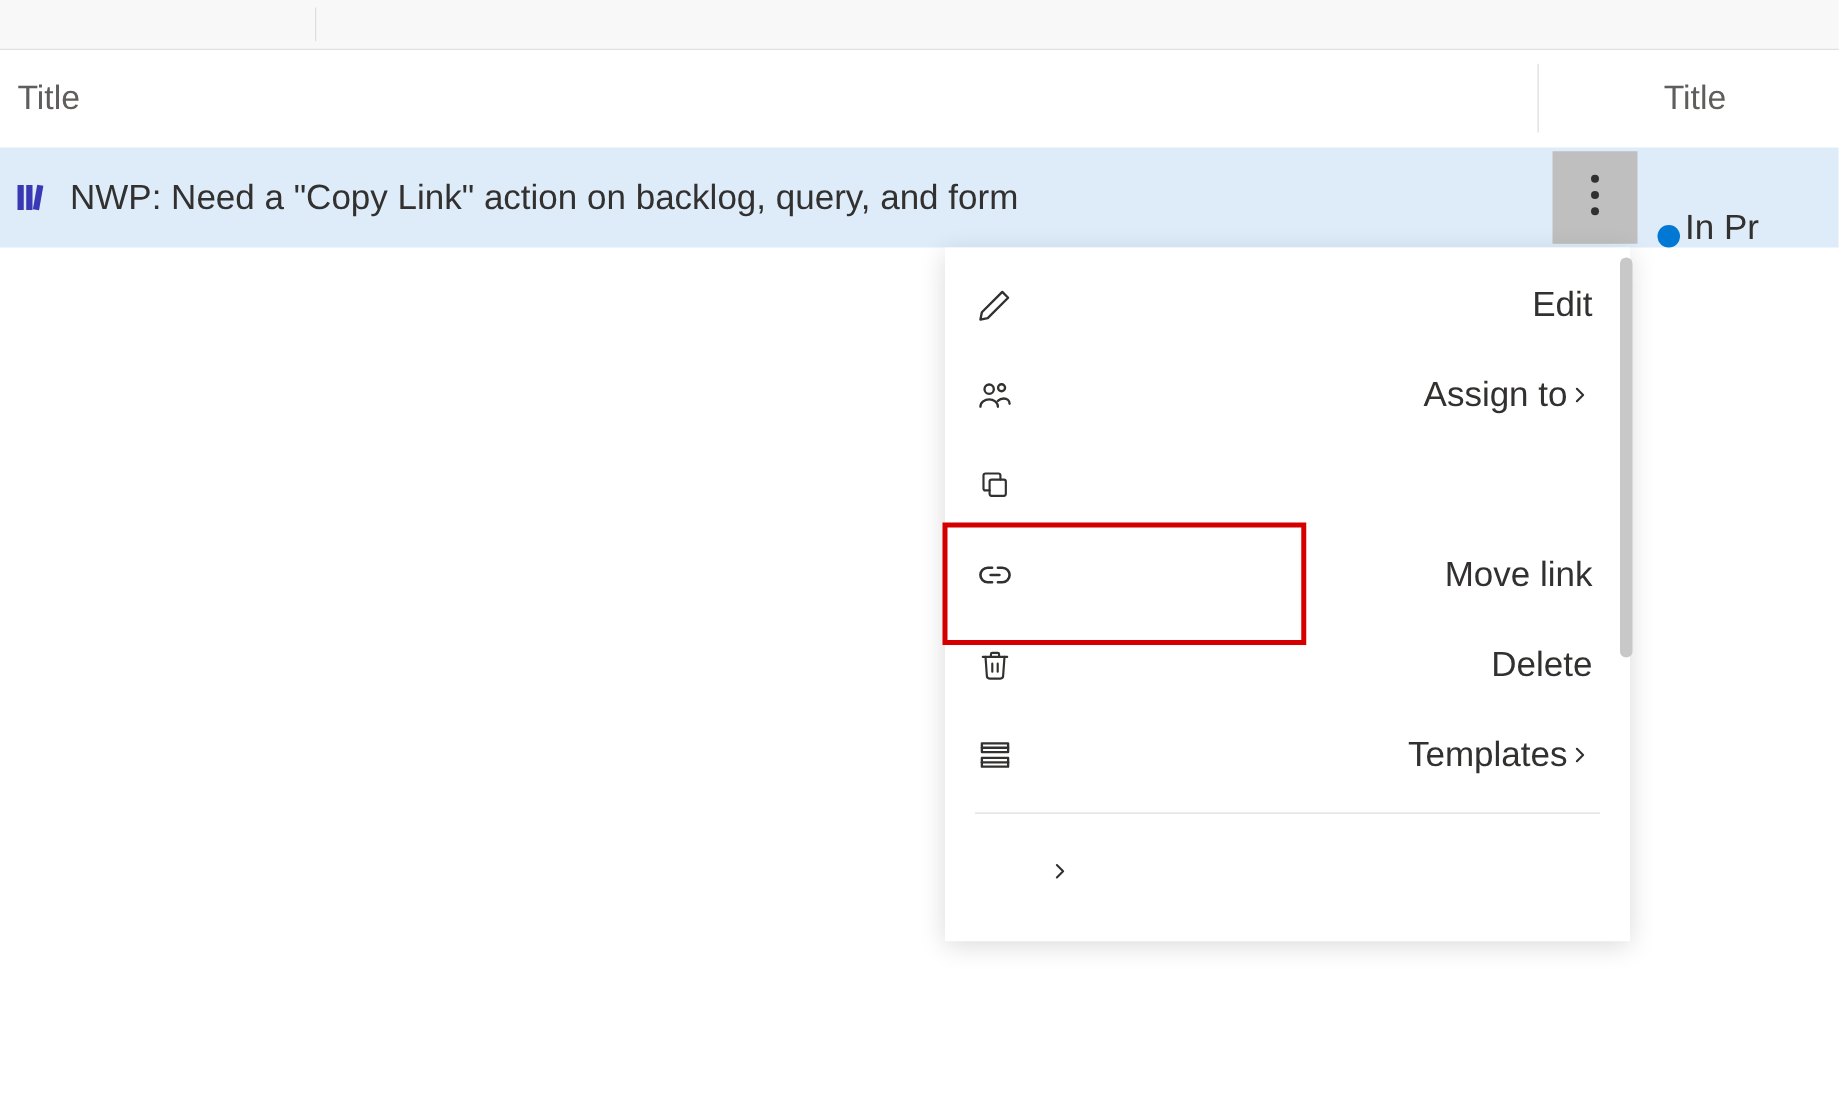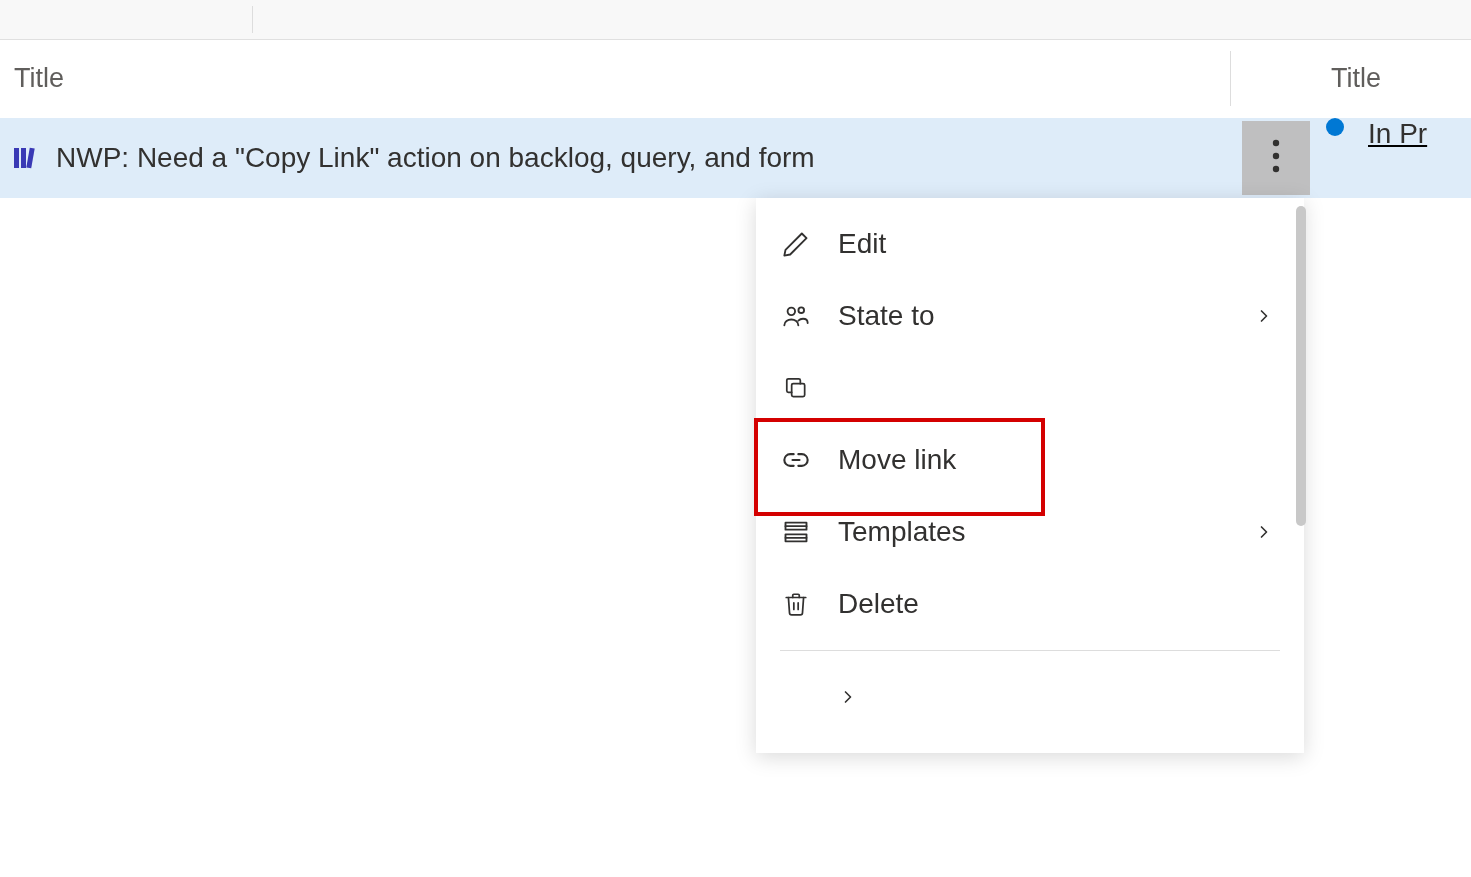--- a/index.html
+++ b/index.html
@@ -88,23 +88,22 @@
       align-items: center;
       justify-content: center;
       cursor: pointer;
     }
     .state-cell {
       position: absolute;
       left: 1326px;
       top: 0;
       height: 100%;
       display: flex;
-      align-items: flex-start;
-      gap: 24px;
-      text-decoration: underline;
+      align-items: flex-end;
+      gap: 4px;
     }
     .state-dot {
       width: 18px;
       height: 18px;
       border-radius: 50%;
       background: #0078d4;
     }
     .state-text {
       font-size: 28px;
       color: #323130;
@@ -130,20 +129,21 @@
       border-radius: 5px;
     }
     .menu-item {
       display: flex;
       align-items: center;
       height: 72px;
       padding-left: 24px;
       padding-right: 30px;
       cursor: pointer;
       position: relative;
+      text-align: right;
     }
     .menu-icon {
       width: 32px;
       height: 32px;
       flex-shrink: 0;
       display: flex;
       align-items: center;
       justify-content: center;
       margin-right: 26px;
     }
@@ -226,21 +226,21 @@
 
   <div class="menu-item">
     <span class="menu-icon">
       <svg viewBox="0 0 24 24" width="28" height="28" fill="none" stroke="#323130" stroke-width="1.6" stroke-linecap="round" stroke-linejoin="round">
         <circle cx="8" cy="8" r="3.2"></circle>
         <circle cx="16.5" cy="7" r="2.4"></circle>
         <path d="M2 20c0-3 3-5 6-5s6 2 6 5"></path>
         <path d="M14 16c1-1 2.5-1.6 4-1.6 2.2 0 4 1.3 4 3.6"></path>
       </svg>
     </span>
-    <span class="menu-label">State to</span>
+    <span class="menu-label">Assign to</span>
     <span class="menu-chevron">
       <svg viewBox="0 0 24 24" width="22" height="22" fill="none" stroke="#323130" stroke-width="2" stroke-linecap="round" stroke-linejoin="round">
         <polyline points="9 18 15 12 9 6"></polyline>
       </svg>
     </span>
   </div>
 
   <div class="menu-item">
     <span class="menu-icon">
       <svg viewBox="0 0 24 24" width="26" height="26" fill="none" stroke="#323130" stroke-width="1.6" stroke-linecap="round" stroke-linejoin="round">
@@ -252,51 +252,51 @@
 
   <div class="menu-item">
     <span class="menu-icon">
       <svg viewBox="0 0 24 24" width="28" height="28" fill="none" stroke="#323130" stroke-width="1.8" stroke-linecap="round" stroke-linejoin="round">
         <path d="M9 12h6"></path>
         <path d="M10 7H7a5 5 0 0 0 0 10h3"></path>
         <path d="M14 7h3a5 5 0 0 1 0 10h-3"></path>
       </svg>
     </span>
     <span class="menu-label">Move link</span>
+  </div>
+
+  <div class="menu-item">
+    <span class="menu-icon">
+      <svg viewBox="0 0 24 24" width="26" height="26" fill="none" stroke="#323130" stroke-width="1.6" stroke-linecap="round" stroke-linejoin="round">
+        <polyline points="3 6 5 6 21 6"></polyline>
+        <path d="M19 6l-1 14a2 2 0 0 1-2 2H8a2 2 0 0 1-2-2L5 6"></path>
+        <path d="M10 11v6M14 11v6"></path>
+        <path d="M9 6V4a1 1 0 0 1 1-1h4a1 1 0 0 1 1 1v2"></path>
+      </svg>
+    </span>
+    <span class="menu-label">Delete</span>
   </div>
 
   <div class="menu-item">
     <span class="menu-icon">
       <svg viewBox="0 0 24 24" width="28" height="28" fill="none" stroke="#323130" stroke-width="1.6" stroke-linecap="round" stroke-linejoin="round">
         <rect x="3" y="4" width="18" height="6"></rect>
         <rect x="3" y="14" width="18" height="6"></rect>
         <line x1="3" y1="7" x2="21" y2="7"></line>
         <line x1="3" y1="17" x2="21" y2="17"></line>
       </svg>
     </span>
     <span class="menu-label">Templates</span>
     <span class="menu-chevron">
       <svg viewBox="0 0 24 24" width="22" height="22" fill="none" stroke="#323130" stroke-width="2" stroke-linecap="round" stroke-linejoin="round">
         <polyline points="9 18 15 12 9 6"></polyline>
       </svg>
     </span>
   </div>
 
-  <div class="menu-item">
-    <span class="menu-icon">
-      <svg viewBox="0 0 24 24" width="26" height="26" fill="none" stroke="#323130" stroke-width="1.6" stroke-linecap="round" stroke-linejoin="round">
-        <polyline points="3 6 5 6 21 6"></polyline>
-        <path d="M19 6l-1 14a2 2 0 0 1-2 2H8a2 2 0 0 1-2-2L5 6"></path>
-        <path d="M10 11v6M14 11v6"></path>
-        <path d="M9 6V4a1 1 0 0 1 1-1h4a1 1 0 0 1 1 1v2"></path>
-      </svg>
-    </span>
-    <span class="menu-label">Delete</span>
-  </div>
-
   <div class="menu-divider"></div>
 
 
   <div class="menu-item">
     <span class="menu-icon empty"></span>
     <span class="menu-chevron">
       <svg viewBox="0 0 24 24" width="22" height="22" fill="none" stroke="#323130" stroke-width="2" stroke-linecap="round" stroke-linejoin="round">
         <polyline points="9 18 15 12 9 6"></polyline>
       </svg>
     </span>

